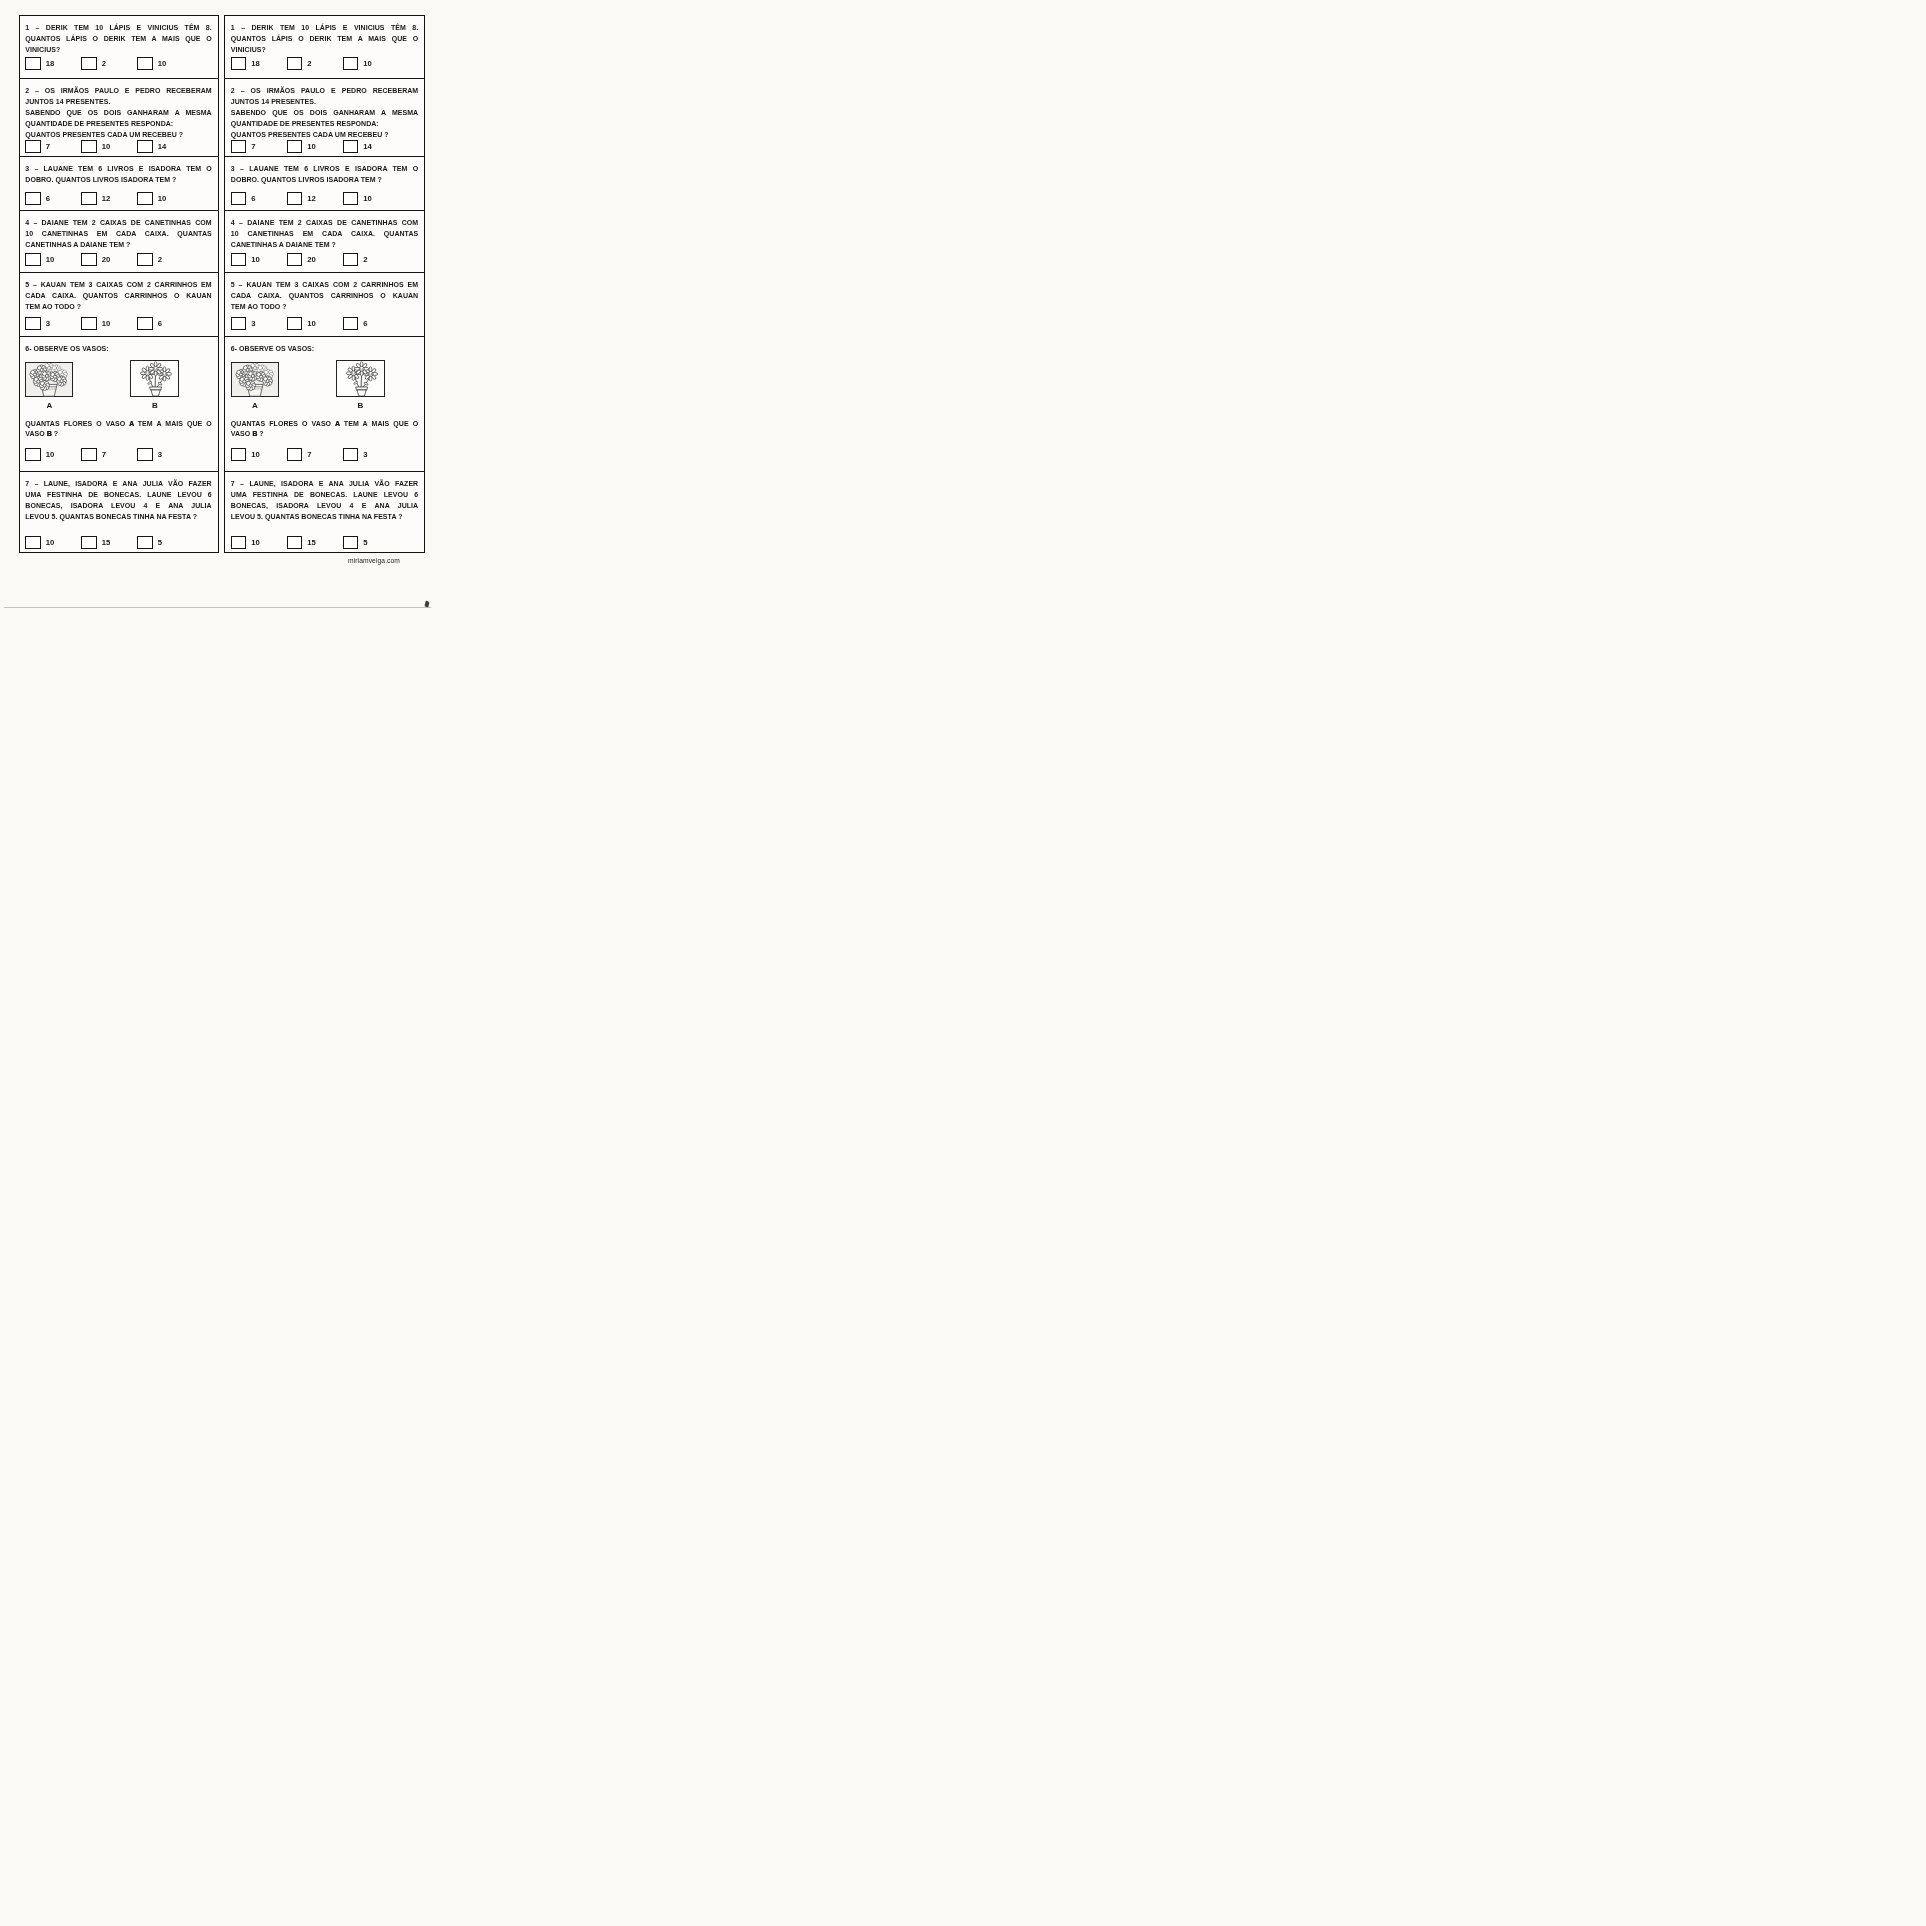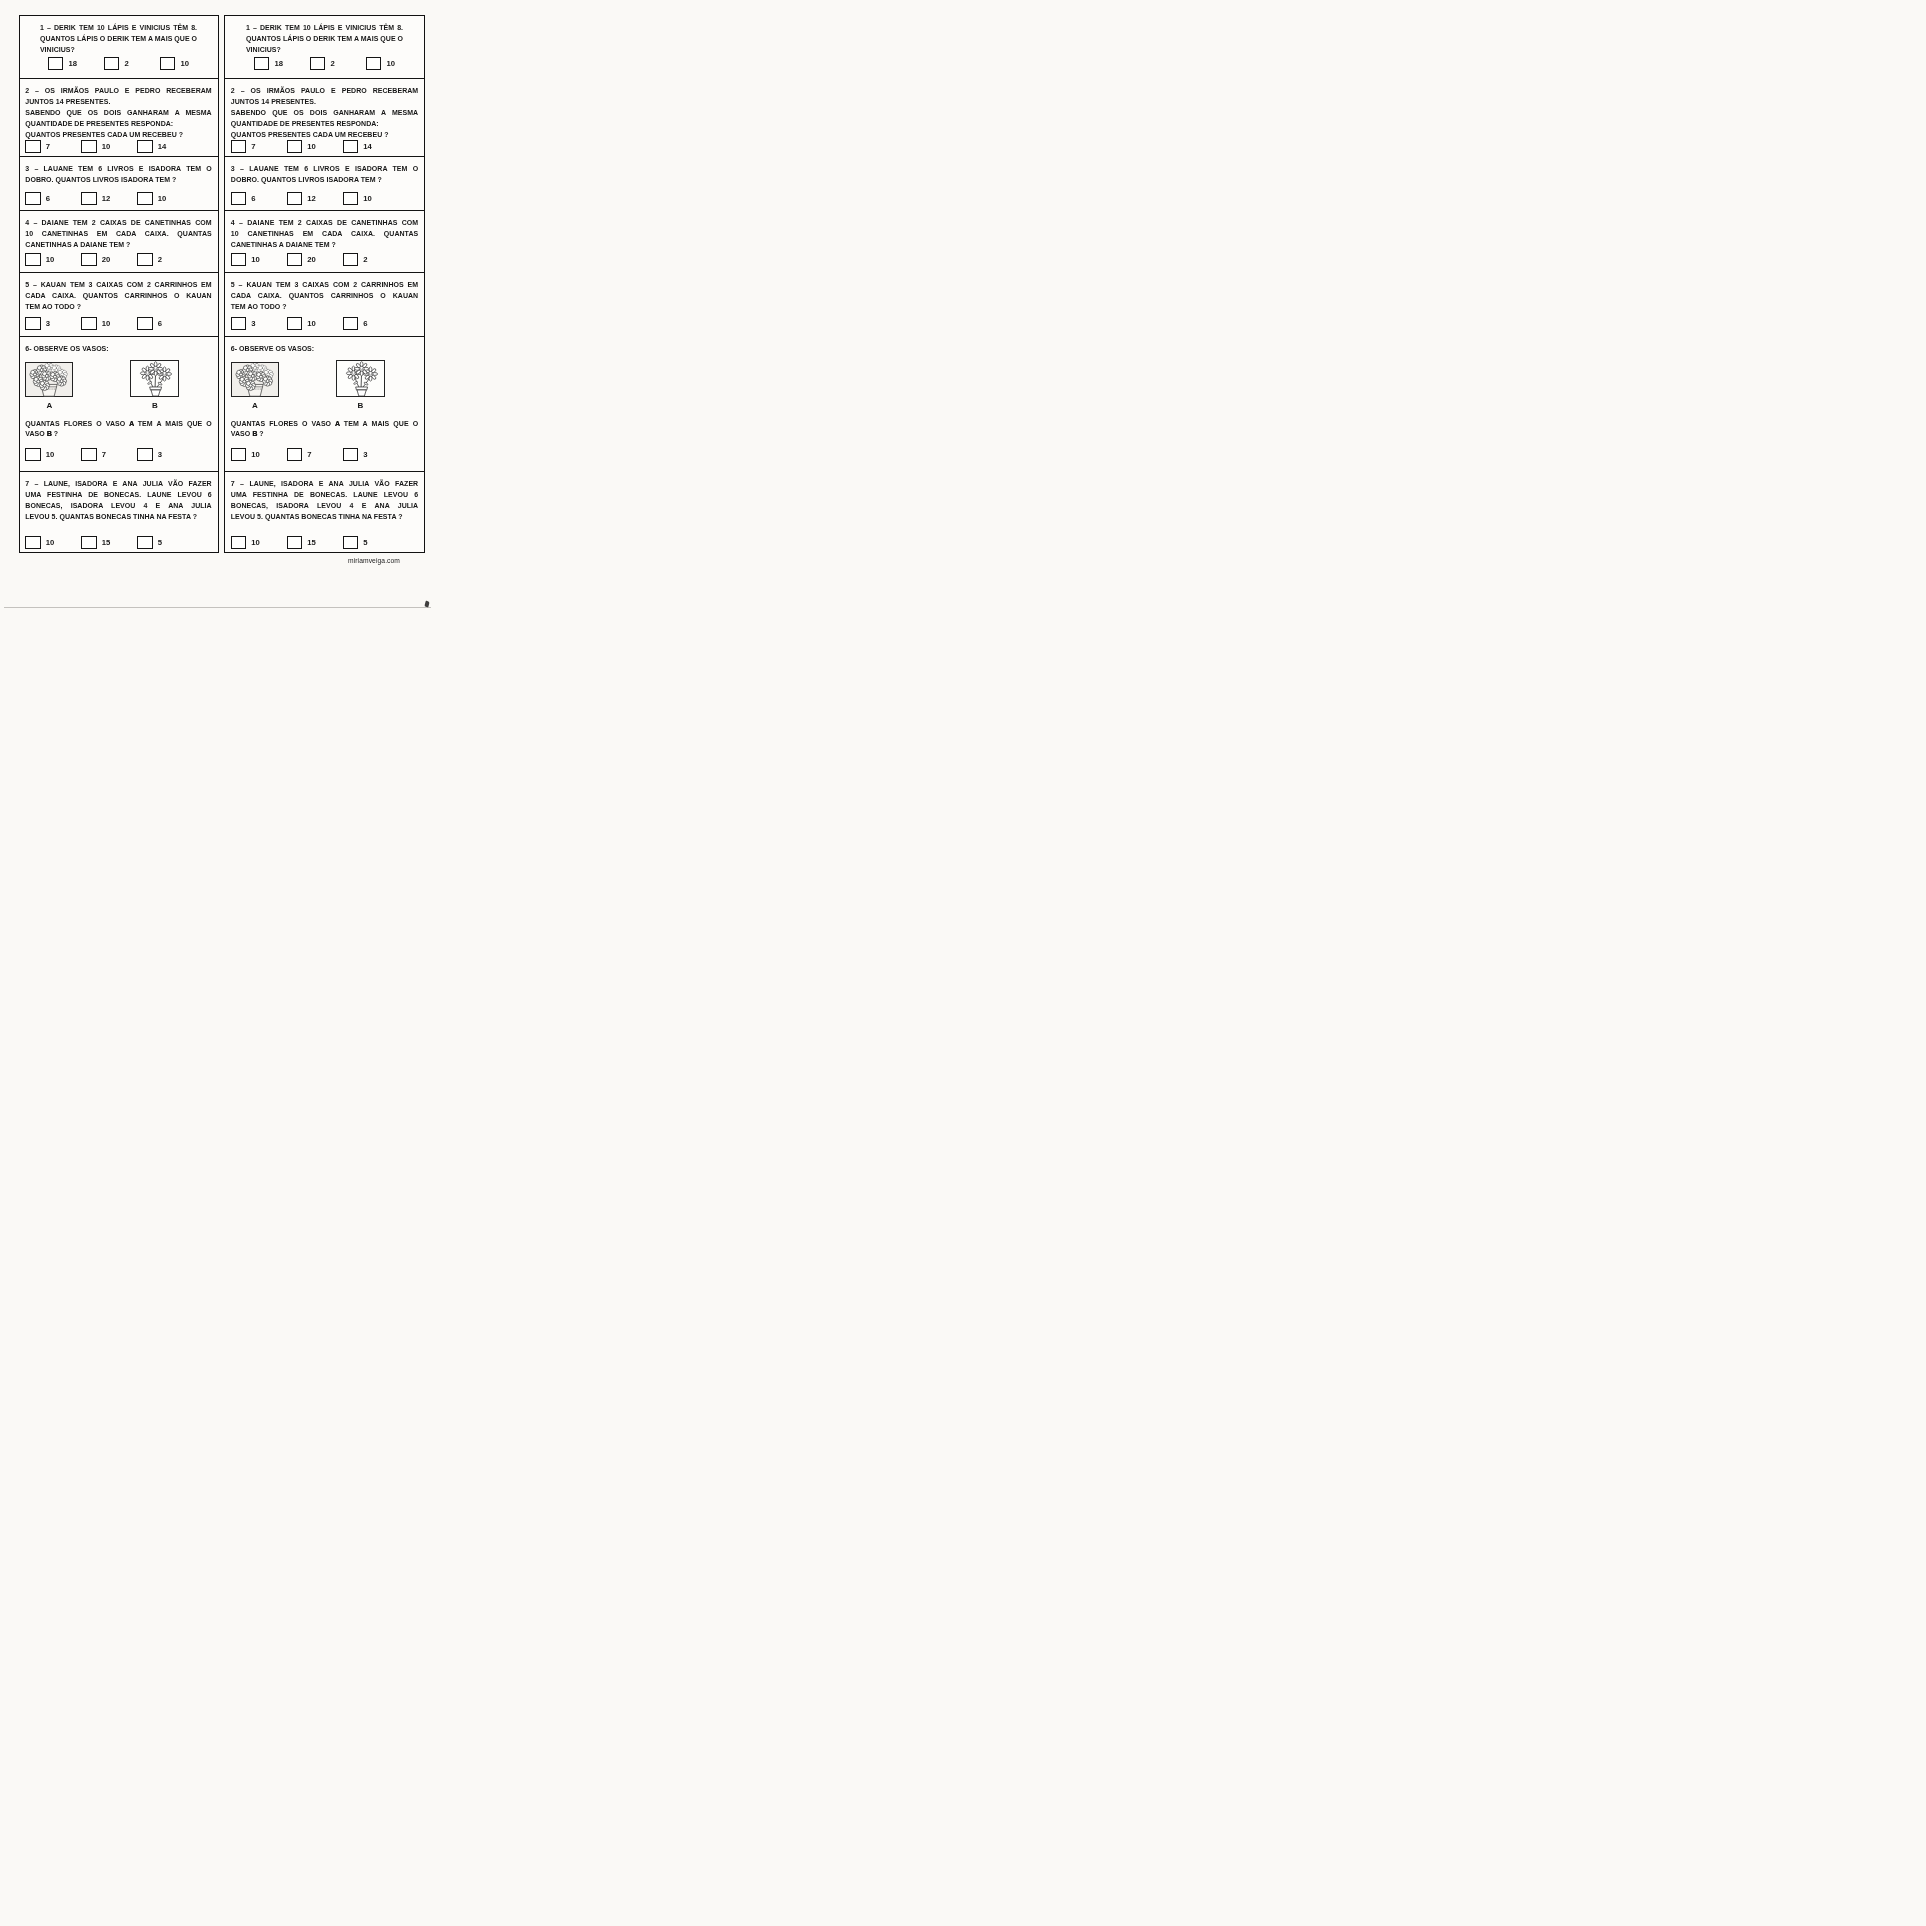--- a/index.html
+++ b/index.html
@@ -21,21 +21,21 @@
   .colA{left:18.5px;width:200px;}
   .colB{left:224px;width:201px;}
   .cell{
     box-sizing:border-box;
     border-bottom:1px solid #141414;
     padding:7px 5.8px 0 5.8px;
     display:flex;flex-direction:column;
     overflow:hidden;
   }
   .cell:last-child{border-bottom:none;}
-  .r1{height:63px;align-items:center;} .r2{height:78px;} .r3{height:54px;}
+  .r1{height:63px;} .r2{height:78px;} .r3{height:54px;}
   .r4{height:62px;} .r5{height:64px;} .r6{height:135px;} .r7{height:81px;flex:1;}
   .q{font-size:7px;line-height:10.8px;font-weight:700;letter-spacing:0.04px;}
   .jline{text-align:justify;text-align-last:left;white-space:normal;}
   .jline.full{text-align-last:justify;}
   .xb{text-shadow:0.2px 0 0 currentColor;}
   .opts{display:flex;align-items:center;margin-top:auto;}
   .r1 .opts{margin-bottom:8.5px;} .r2 .opts{margin-bottom:7.7px;}
   .r3 .opts{margin-bottom:5px;} .r4 .opts{margin-bottom:6.2px;}
   .r5 .opts{margin-bottom:6.2px;} .r6 .opts{margin-bottom:10px;}
   .r7 .opts{margin-bottom:3.5px;}

